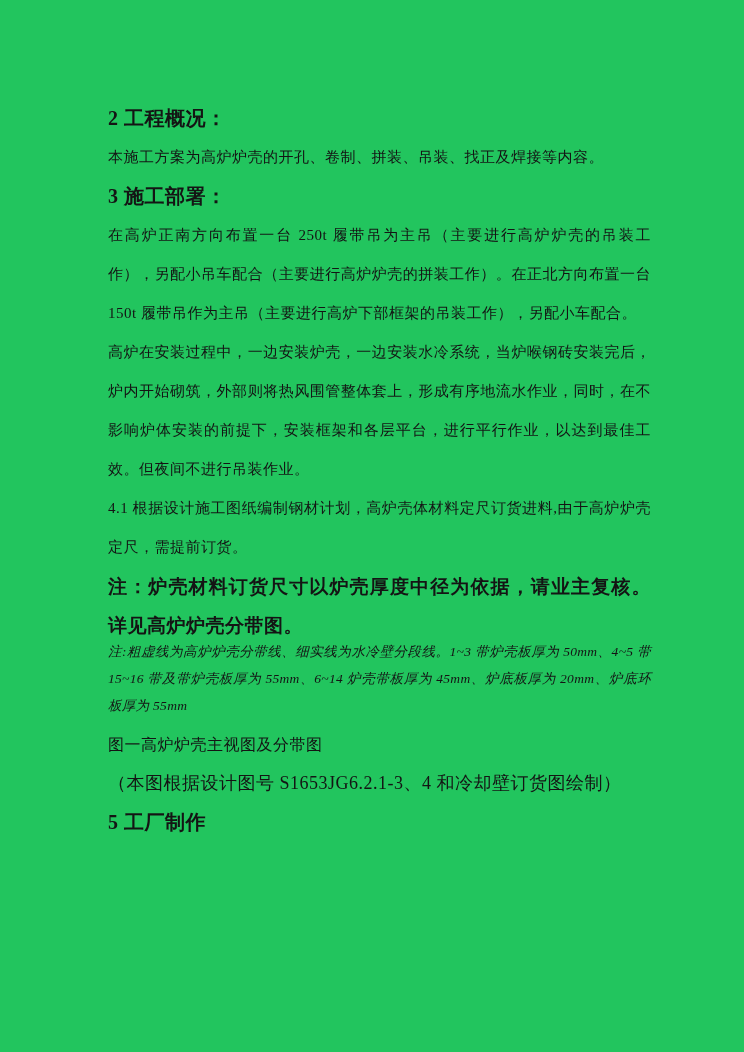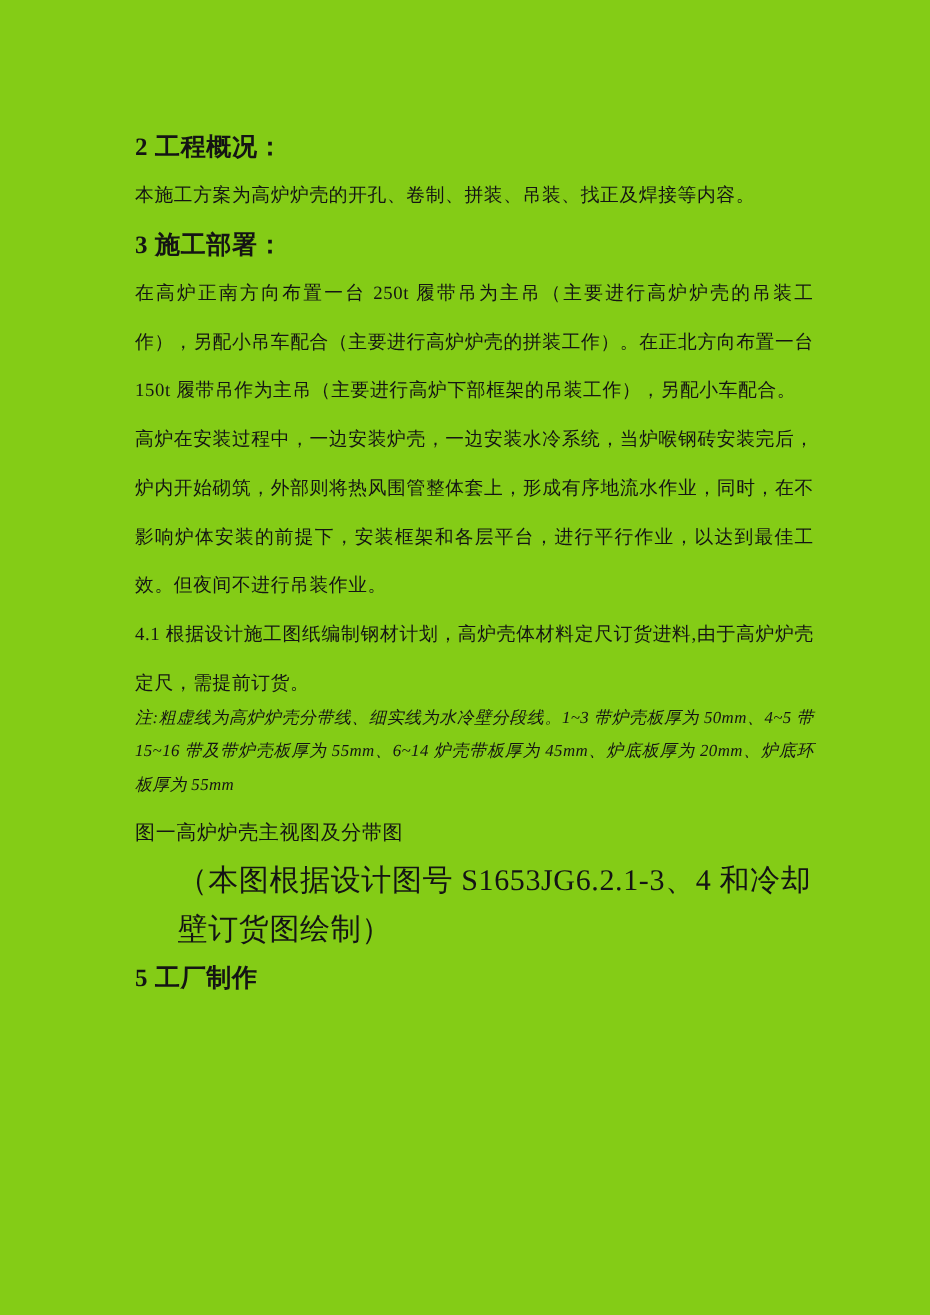--- a/index.html
+++ b/index.html
@@ -4,21 +4,21 @@
 <style>
   html, body {
     margin: 0;
     padding: 0;
     background: #ffffff;
   }
   .page {
     position: relative;
     width: 744px;
     height: 1052px;
-    background: #84cc16;
+    background: #22c55e;
     box-sizing: border-box;
     padding: 99px 93px 40px 108px;
     overflow: hidden;
     font-family: "Liberation Serif", "DejaVu Serif", serif;
     color: #141414;
   }
   .block { margin: 0; }
   .heading {
     font-size: 20px;
     line-height: 39px;
@@ -49,33 +49,33 @@
     letter-spacing: 0.3px;
     font-style: italic;
   }
   .fig-caption {
     font-size: 16px;
     line-height: 39px;
     margin-top: 6px;
     letter-spacing: 0.5px;
   }
   .fig-source {
-    font-size: 24px;
+    font-size: 18px;
     line-height: 39px;
     letter-spacing: 0.5px;
-    margin-left: 34px;
   }
 </style>
 </head>
 <body>
 
 <div class="page">
   <p class="block heading">2 工程概况：</p>
   <p class="block para">本施工方案为高炉炉壳的开孔、卷制、拼装、吊装、找正及焊接等内容。</p>
   <p class="block heading">3 施工部署：</p>
   <p class="block para">在高炉正南方向布置一台 250t 履带吊为主吊（主要进行高炉炉壳的吊装工作），另配小吊车配合（主要进行高炉炉壳的拼装工作）。在正北方向布置一台 150t 履带吊作为主吊（主要进行高炉下部框架的吊装工作），另配小车配合。</p>
   <p class="block para">高炉在安装过程中，一边安装炉壳，一边安装水冷系统，当炉喉钢砖安装完后，炉内开始砌筑，外部则将热风围管整体套上，形成有序地流水作业，同时，在不影响炉体安装的前提下，安装框架和各层平台，进行平行作业，以达到最佳工效。但夜间不进行吊装作业。</p>
   <p class="block para">4.1 根据设计施工图纸编制钢材计划，高炉壳体材料定尺订货进料,由于高炉炉壳定尺，需提前订货。</p>
+  <p class="block para-bold">注：炉壳材料订货尺寸以炉壳厚度中径为依据，请业主复核。详见高炉炉壳分带图。</p>
   <p class="block small-note">注:粗虚线为高炉炉壳分带线、细实线为水冷壁分段线。1~3 带炉壳板厚为 50mm、4~5 带 15~16 带及带炉壳板厚为 55mm、6~14 炉壳带板厚为 45mm、炉底板厚为 20mm、炉底环板厚为 55mm</p>
   <p class="block fig-caption">图一高炉炉壳主视图及分带图</p>
   <p class="block fig-source">（本图根据设计图号 S1653JG6.2.1-3、4 和冷却壁订货图绘制）</p>
   <p class="block heading">5 工厂制作</p>
 </div>
 
 </body></html>

